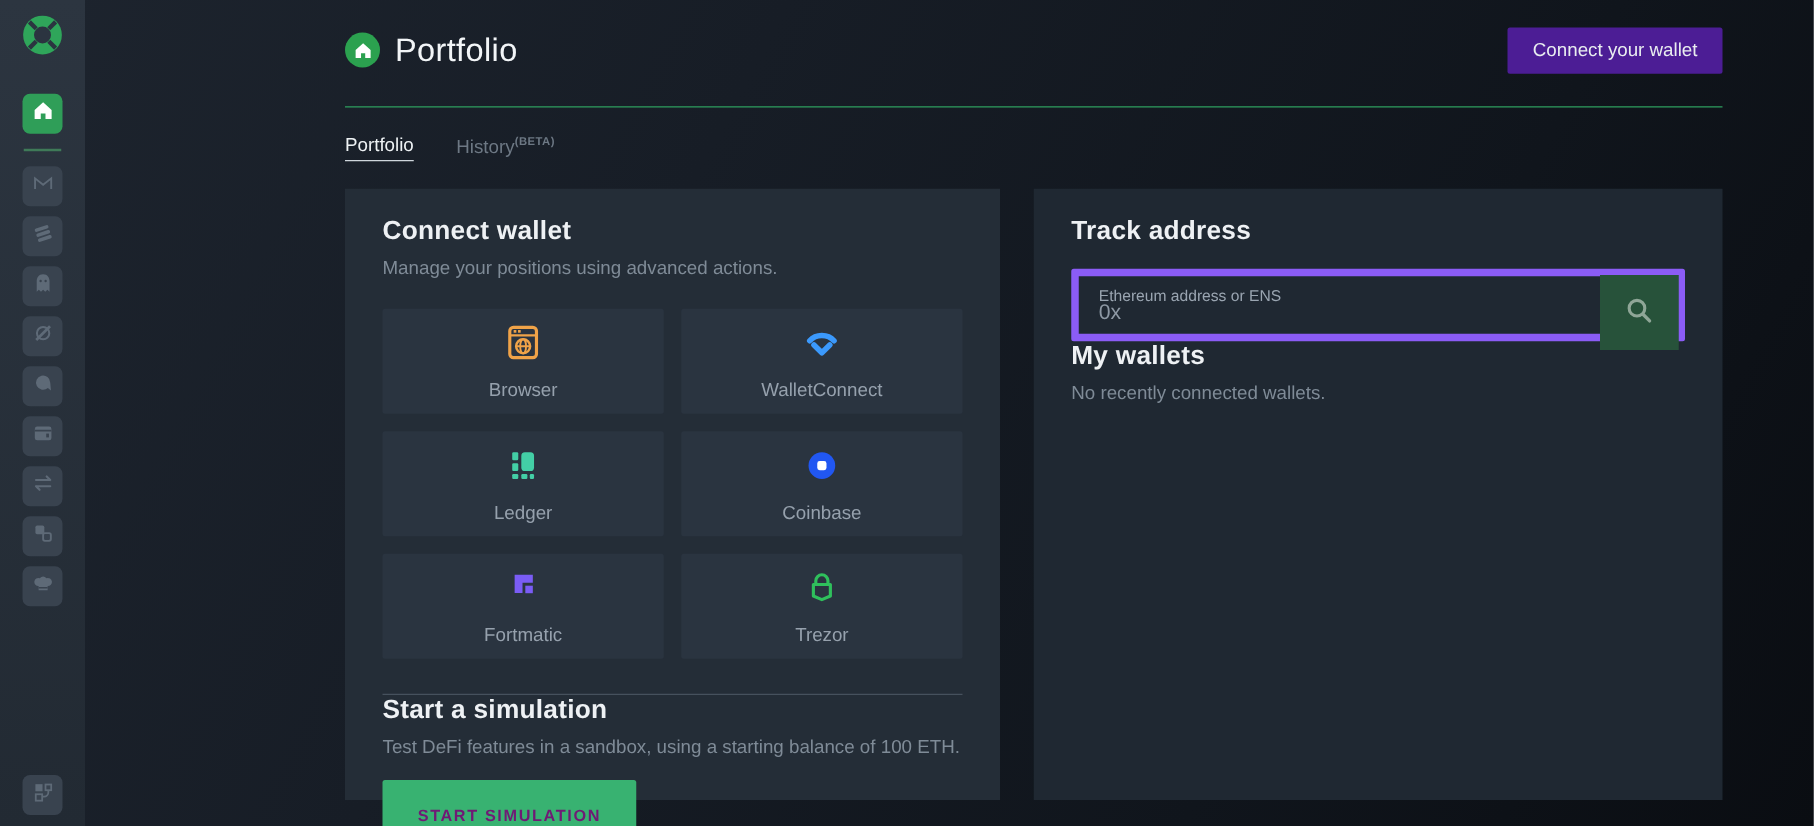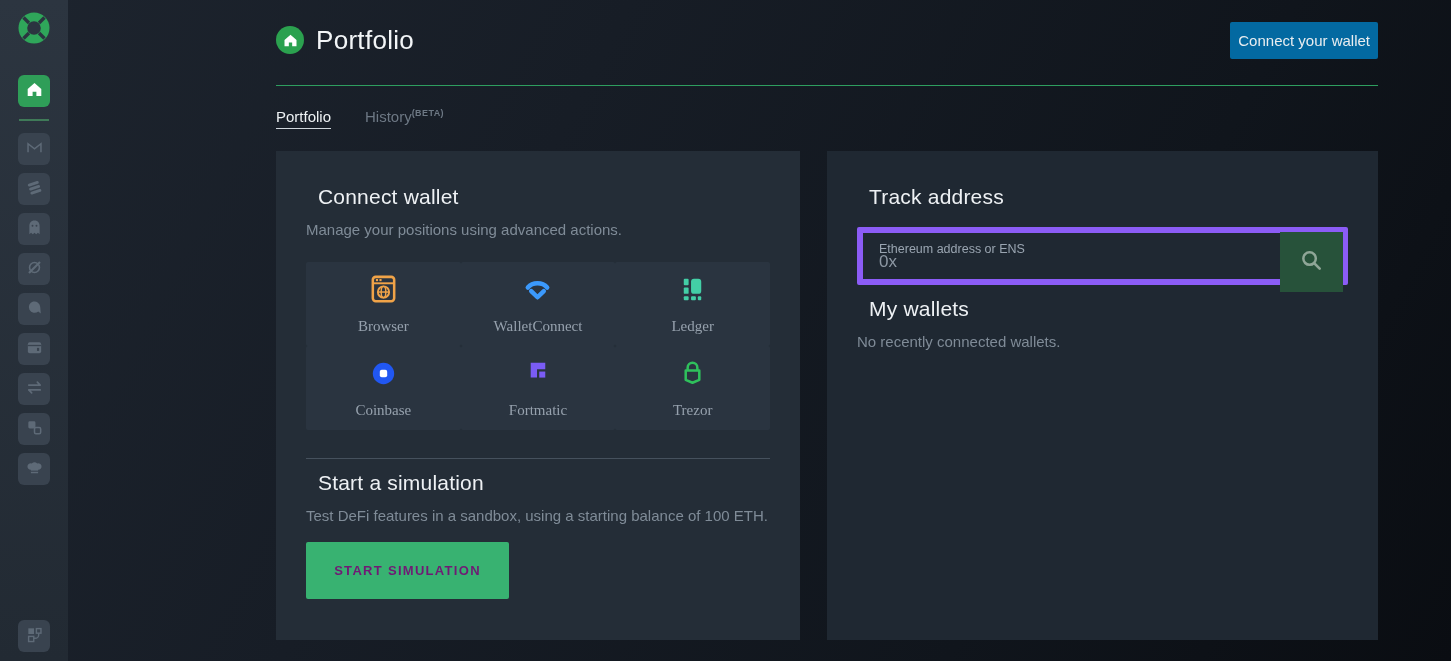--- a/index.html
+++ b/index.html
@@ -33,41 +33,41 @@
   .content { position:absolute; left:276px; top:0; width:1102px; }
 
   .header { display:flex; align-items:center; justify-content:space-between; padding-top:21px; height:59px; }
   .header-left { display:flex; align-items:center; gap:12px; }
   .header-circle {
     width:28px; height:28px; border-radius:50%; background:#2ba14f;
     display:flex; align-items:center; justify-content:center;
   }
   .header-title { font-size:26px; font-weight:400; color:#f2f5f7; letter-spacing:.3px; }
   .connect-wallet-btn {
-    background:#0369a1; color:#e9edf0; font-family:inherit;
-    font-size:15px; padding:10px 8px; border:none; border-radius:2px; cursor:pointer;
+    background:#4c1d95; color:#e9edf0; font-family:inherit;
+    font-size:15px; padding:10px 20px; border:none; border-radius:2px; cursor:pointer;
   }
 
   .green-rule { height:1px; background:#2e9e5f; margin-top:26px; }
 
   .tabs { display:flex; align-items:flex-start; gap:34px; margin-top:22px; height:22px; }
   .tab { font-size:15px; cursor:pointer; background:none; border:none; padding:0; font-family:inherit; }
   .tab.active { color:#eef2f4; border-bottom:1px solid #cfd6dc; padding-bottom:3px; }
   .tab.inactive { color:#6d7884; }
   .tab sup { font-size:9px; font-weight:bold; letter-spacing:.4px; }
 
   .panels { display:flex; gap:27px; margin-top:21px; }
   .panel { height:489px; padding:22px 30px; }
   .panel-left  { width:524px; background:#242d37; }
   .panel-right { width:551px; background:#1f2832; }
 
-  h2.section { font-size:21px; font-weight:400; color:#eef1f4; margin:12px; letter-spacing:.2px; }
+  h2.section { font-size:21px; font-weight:700; color:#eef1f4; margin:0; letter-spacing:.2px; }
   p.sub { font-size:15px; color:#7f8b97; margin:9px 0 0; }
 
-  .tiles { display:grid; grid-template-columns:repeat(3,1fr); gap:0; margin-top:24px;font-family:Liberation Serif, serif; }
+  .tiles { display:grid; grid-template-columns:repeat(2,1fr); gap:14px; margin-top:24px; }
   .tile {
     height:84px; background:#2a3440; border-radius:2px; cursor:pointer;
     display:flex; flex-direction:column; align-items:center; justify-content:center; gap:8px;
   }
   .tile-label { font-size:15px; color:#96a1ad; }
 
   .inner-divider { height:1px; background:#46515d; margin-top:28px; }
 
   .sim-title { margin-top:29px; }
   .sim-btn {

